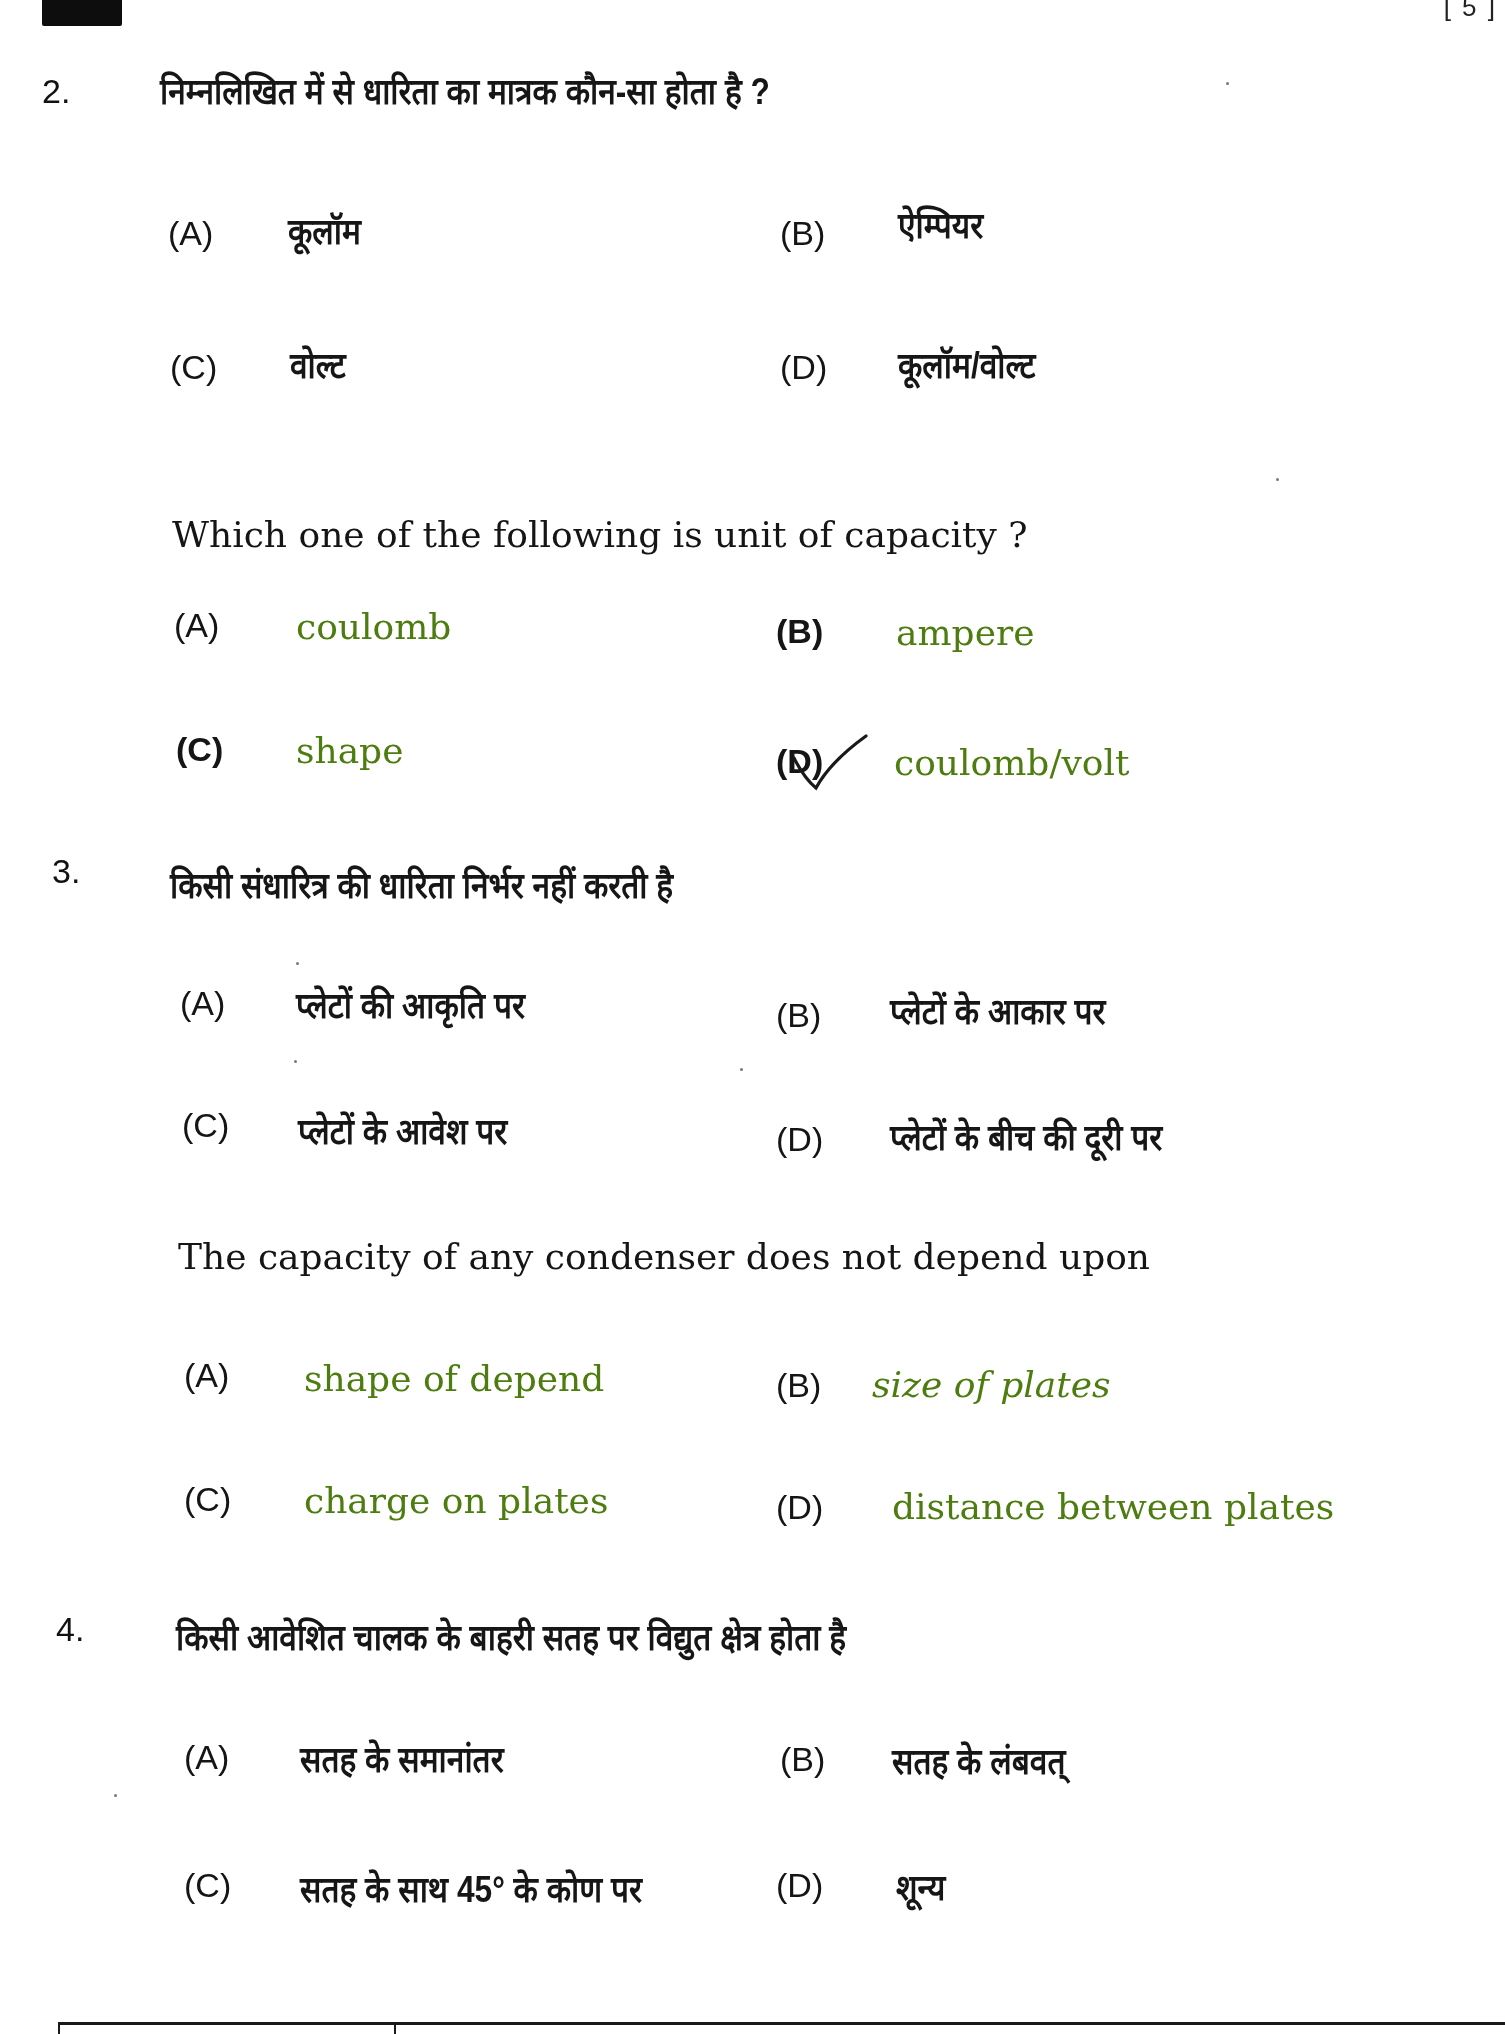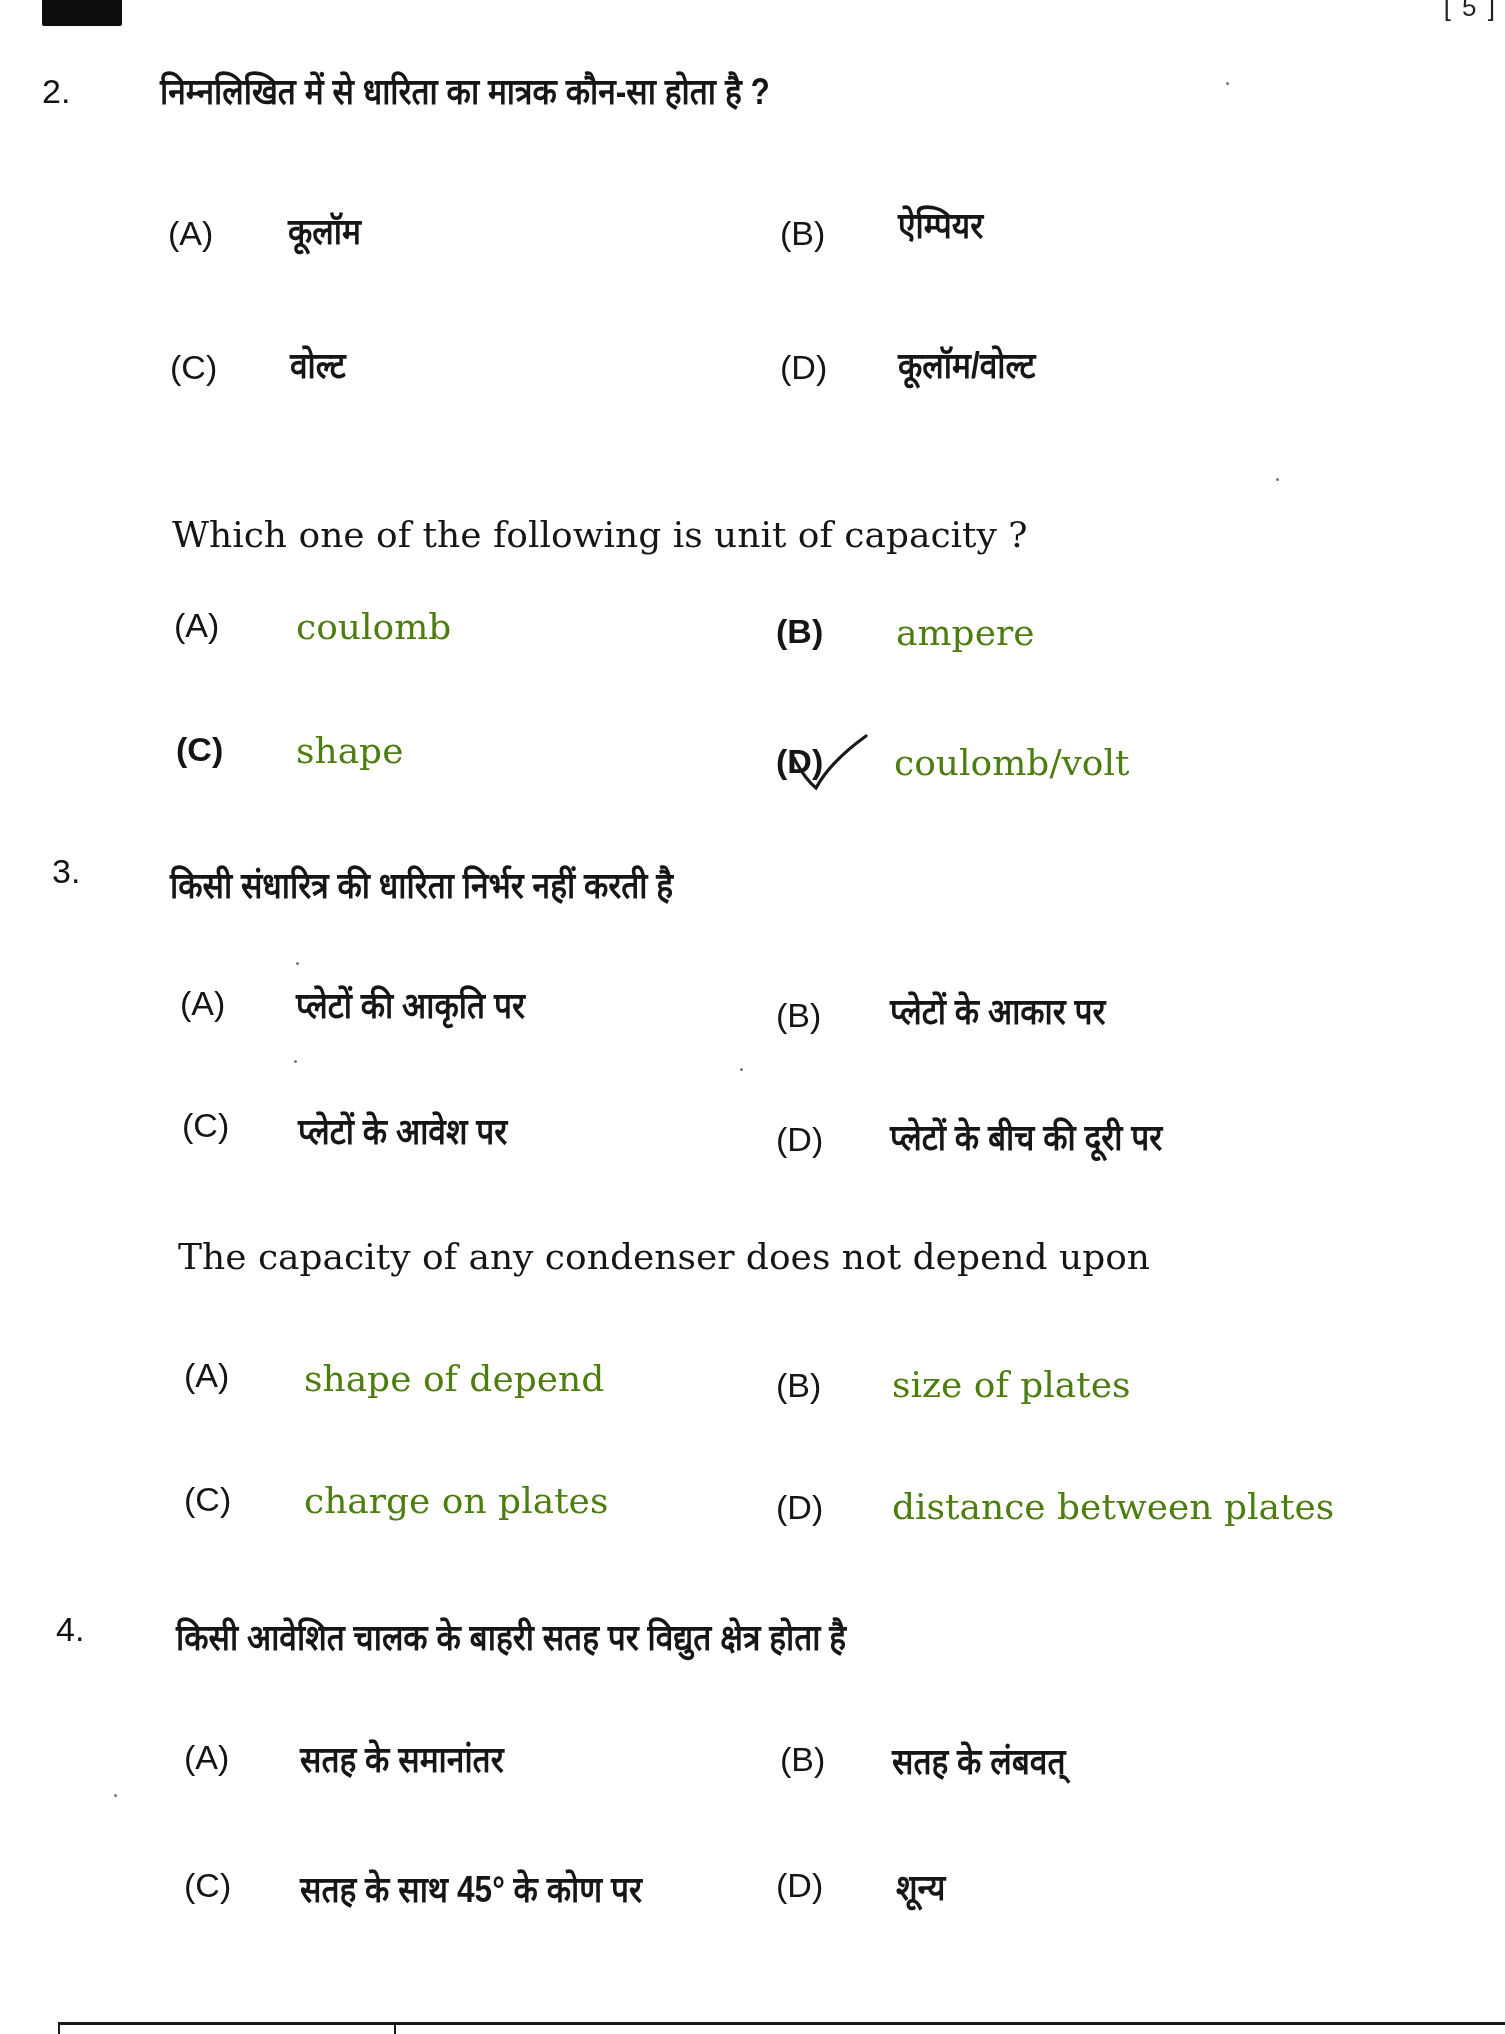--- a/index.html
+++ b/index.html
@@ -101,21 +101,21 @@
   <div class="opt-label" style="left:182px; top:1106px;">(C)</div>
   <div class="opt-text-hi" style="left:298px; top:1106px;">प्लेटों के आवेश पर</div>
   <div class="opt-label" style="left:776px; top:1120px;">(D)</div>
   <div class="opt-text-hi" style="left:890px; top:1112px;">प्लेटों के बीच की दूरी पर</div>
 
   <div class="en" style="left:178px; top:1236px;">The capacity of any condenser does not depend upon</div>
 
   <div class="opt-label" style="left:184px; top:1356px;">(A)</div>
   <div class="opt-text-en" style="left:304px; top:1358px;">shape of depend</div>
   <div class="opt-label" style="left:776px; top:1366px;">(B)</div>
-  <div class="opt-text-en" style="left:892px; top:1364px;">size of plates</div>
+  <div class="opt-text-en" style="left:872px; top:1364px;font-style:italic;">size of plates</div>
 
   <div class="opt-label" style="left:184px; top:1480px;">(C)</div>
   <div class="opt-text-en" style="left:304px; top:1480px;">charge on plates</div>
   <div class="opt-label" style="left:776px; top:1488px;">(D)</div>
   <div class="opt-text-en" style="left:892px; top:1486px;text-align:center;">distance between plates</div>
 </div>
 
 <div>
   <div class="qnum" style="left:56px; top:1610px;">4.</div>
   <div class="hi" style="left:176px; top:1612px;">किसी आवेशित चालक के बाहरी सतह पर विद्युत क्षेत्र होता है</div>

